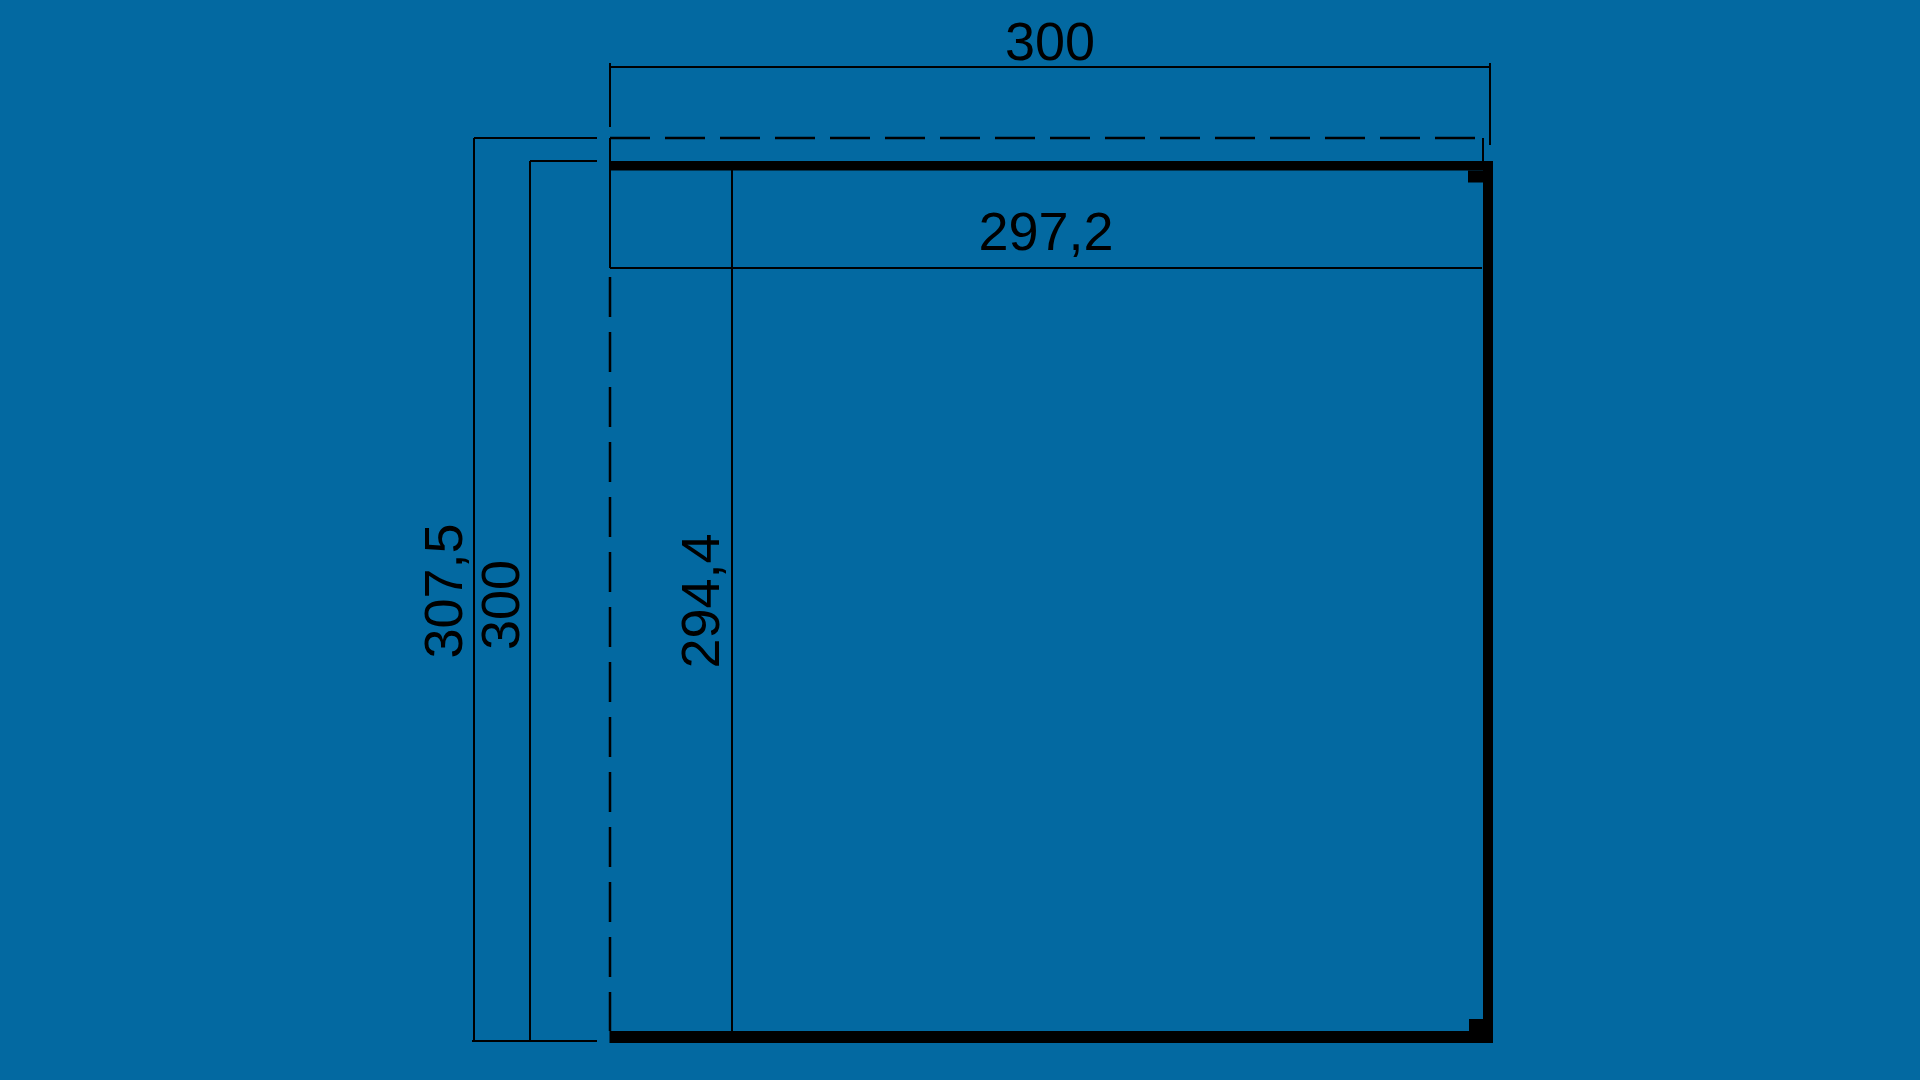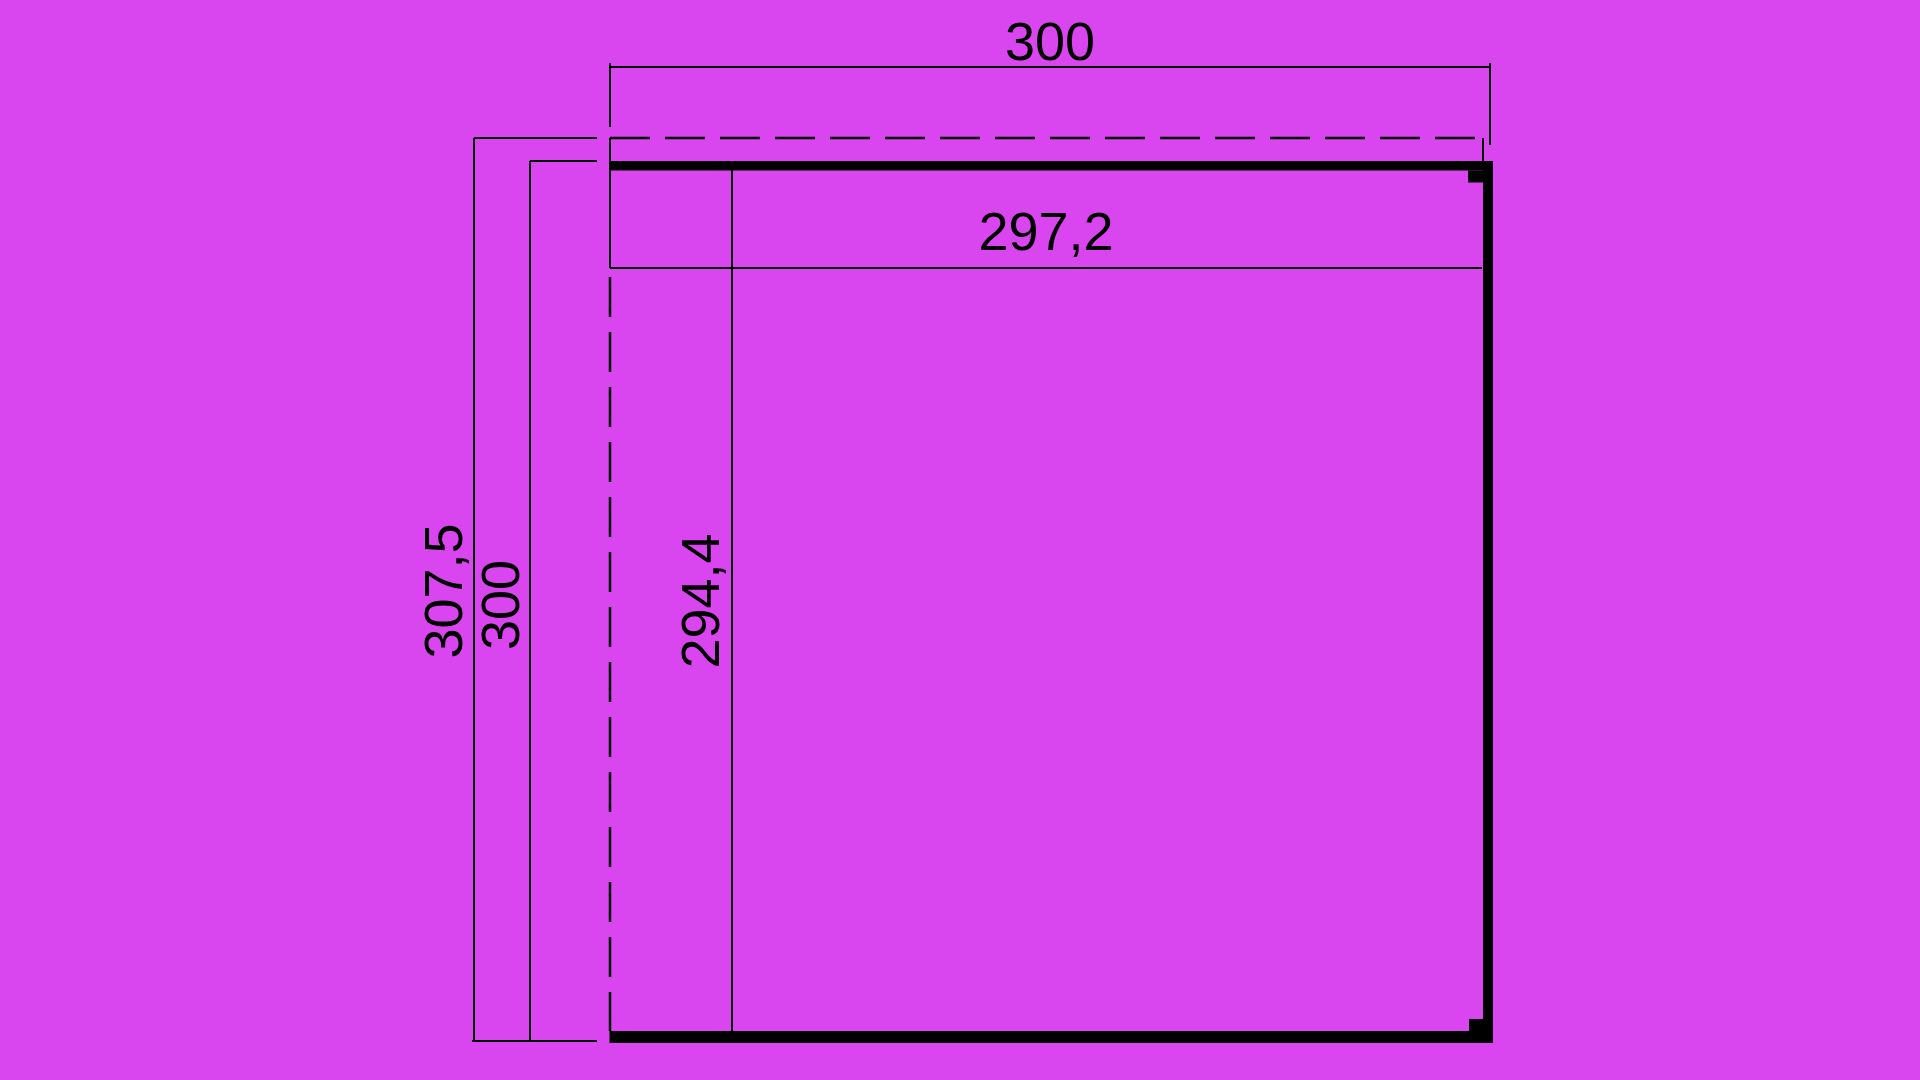--- a/index.html
+++ b/index.html
@@ -7,21 +7,21 @@
     padding:0;
     background:#ffffff;
     width:1920px;
     height:1080px;
     overflow:hidden;
   }
   .stage{
     position:relative;
     width:1920px;
     height:1080px;
-    background:#d946ef;
+    background:#0369a1;
   }
   svg{display:block}
   .thin{
     fill:none;
     stroke:#000000;
     stroke-width:2;
   }
   .dash{
     fill:none;
     stroke:#000000;

